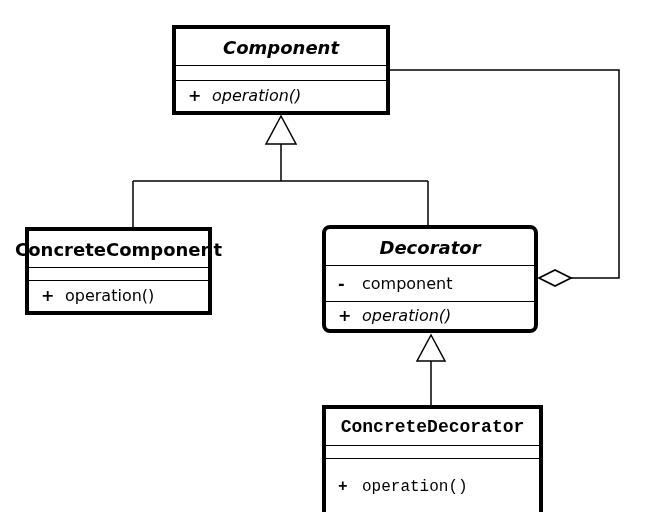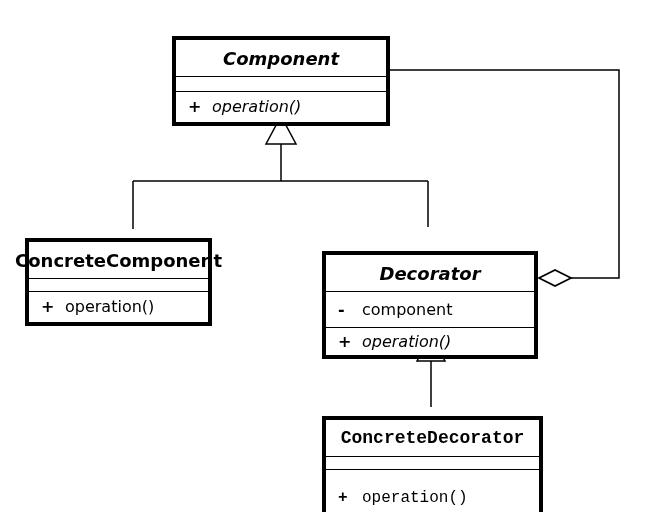--- a/index.html
+++ b/index.html
@@ -16,21 +16,20 @@
     left: 0; top: 0;
     width: 646px; height: 512px;
   }
   .uml-class {
     position: absolute;
     box-sizing: border-box;
     border: 4px solid #000000;
     background: #ffffff;
     display: flex;
     flex-direction: column;
-    margin-top: 11px;
   }
   .uml-title {
     display: flex;
     align-items: center;
     justify-content: center;
     font-weight: bold;
     font-size: 18px;
     color: #000000;
     flex: 0 0 36px;
   }
@@ -99,21 +98,21 @@
     <div class="uml-title">ConcreteComponent</div>
     <div class="uml-attrs" style="flex-basis:12px;"></div>
     <div class="uml-methods">
       <div class="member-row">
         <span class="vis">+</span>
         <span class="sig">operation()</span>
       </div>
     </div>
   </div>
 
-  <div class="uml-class" style="left:322px; top:240px; width:216px; height:108px;">
+  <div class="uml-class" style="left:322px; top:225px; width:216px; height:108px;border-radius:8px;">
     <div class="uml-title abstract">Decorator</div>
     <div class="uml-attrs" style="flex-basis:35px;">
       <div class="member-row">
         <span class="vis">-</span>
         <span class="sig">component</span>
       </div>
     </div>
     <div class="uml-methods">
       <div class="member-row">
         <span class="vis">+</span>

